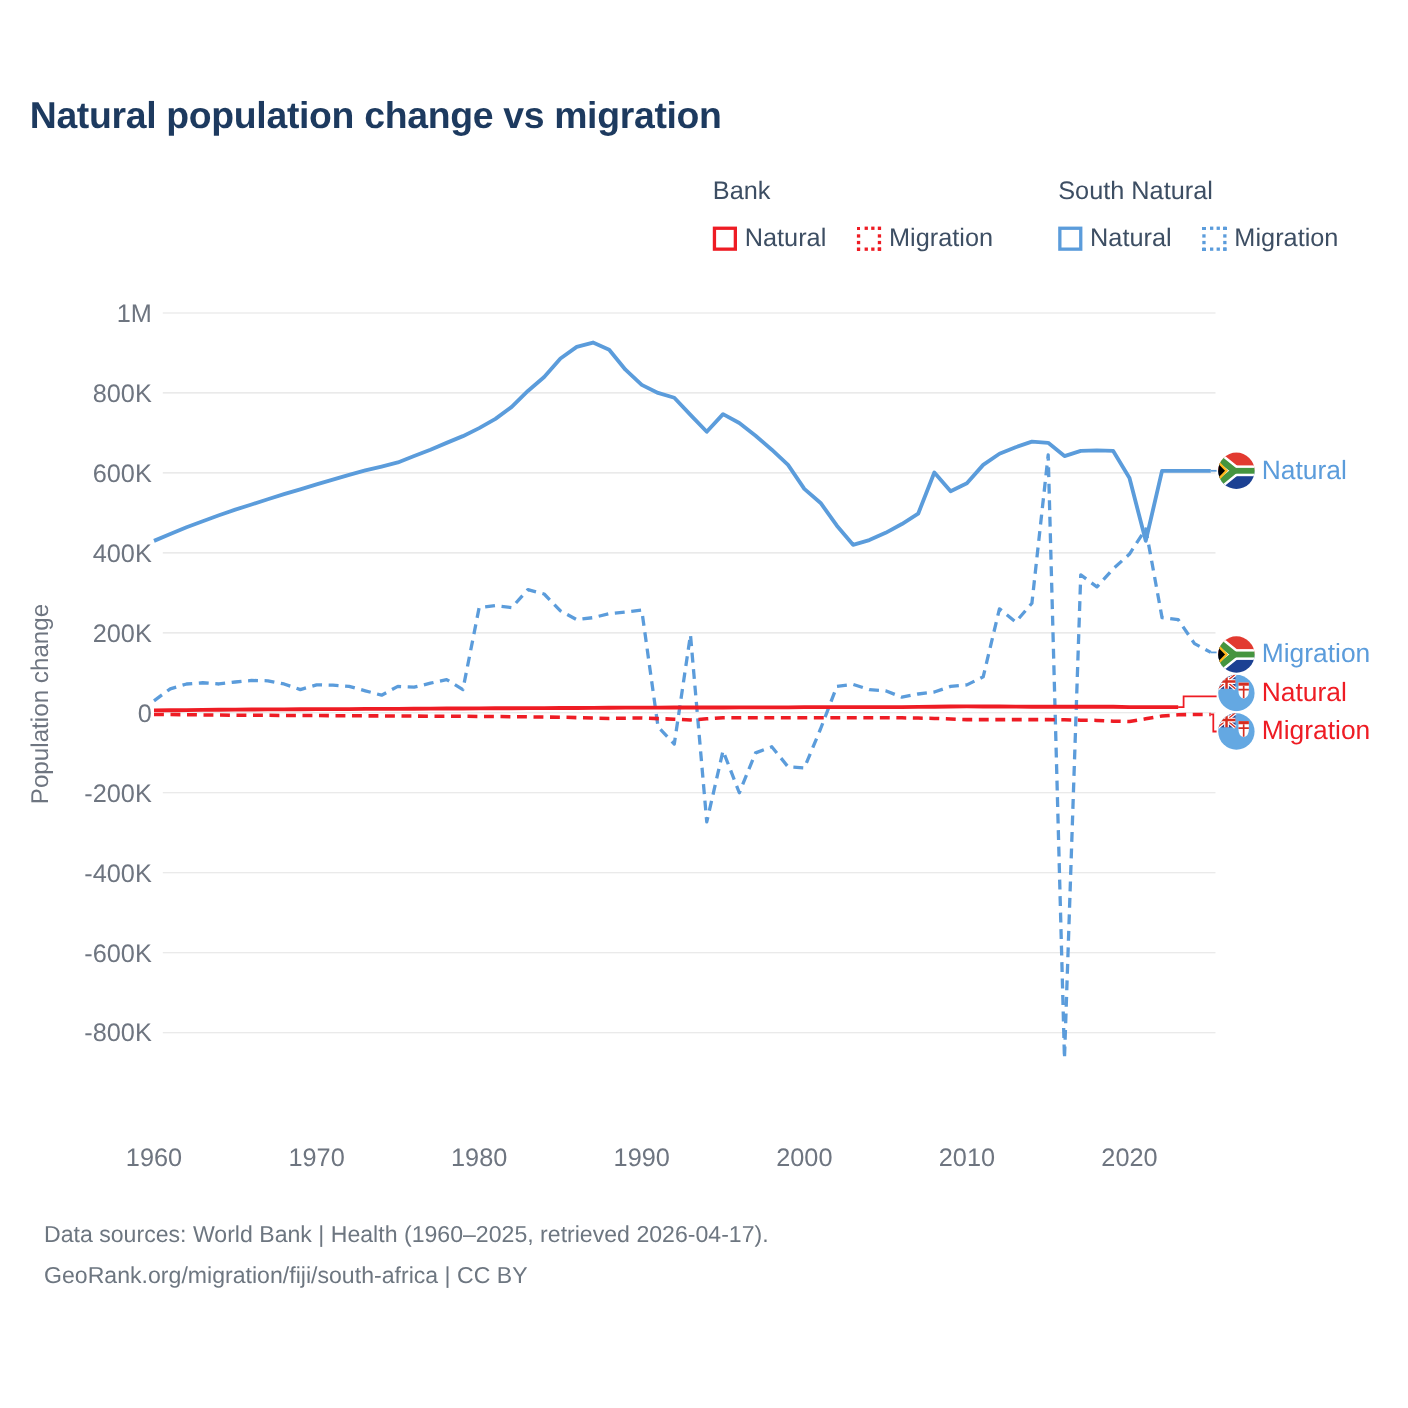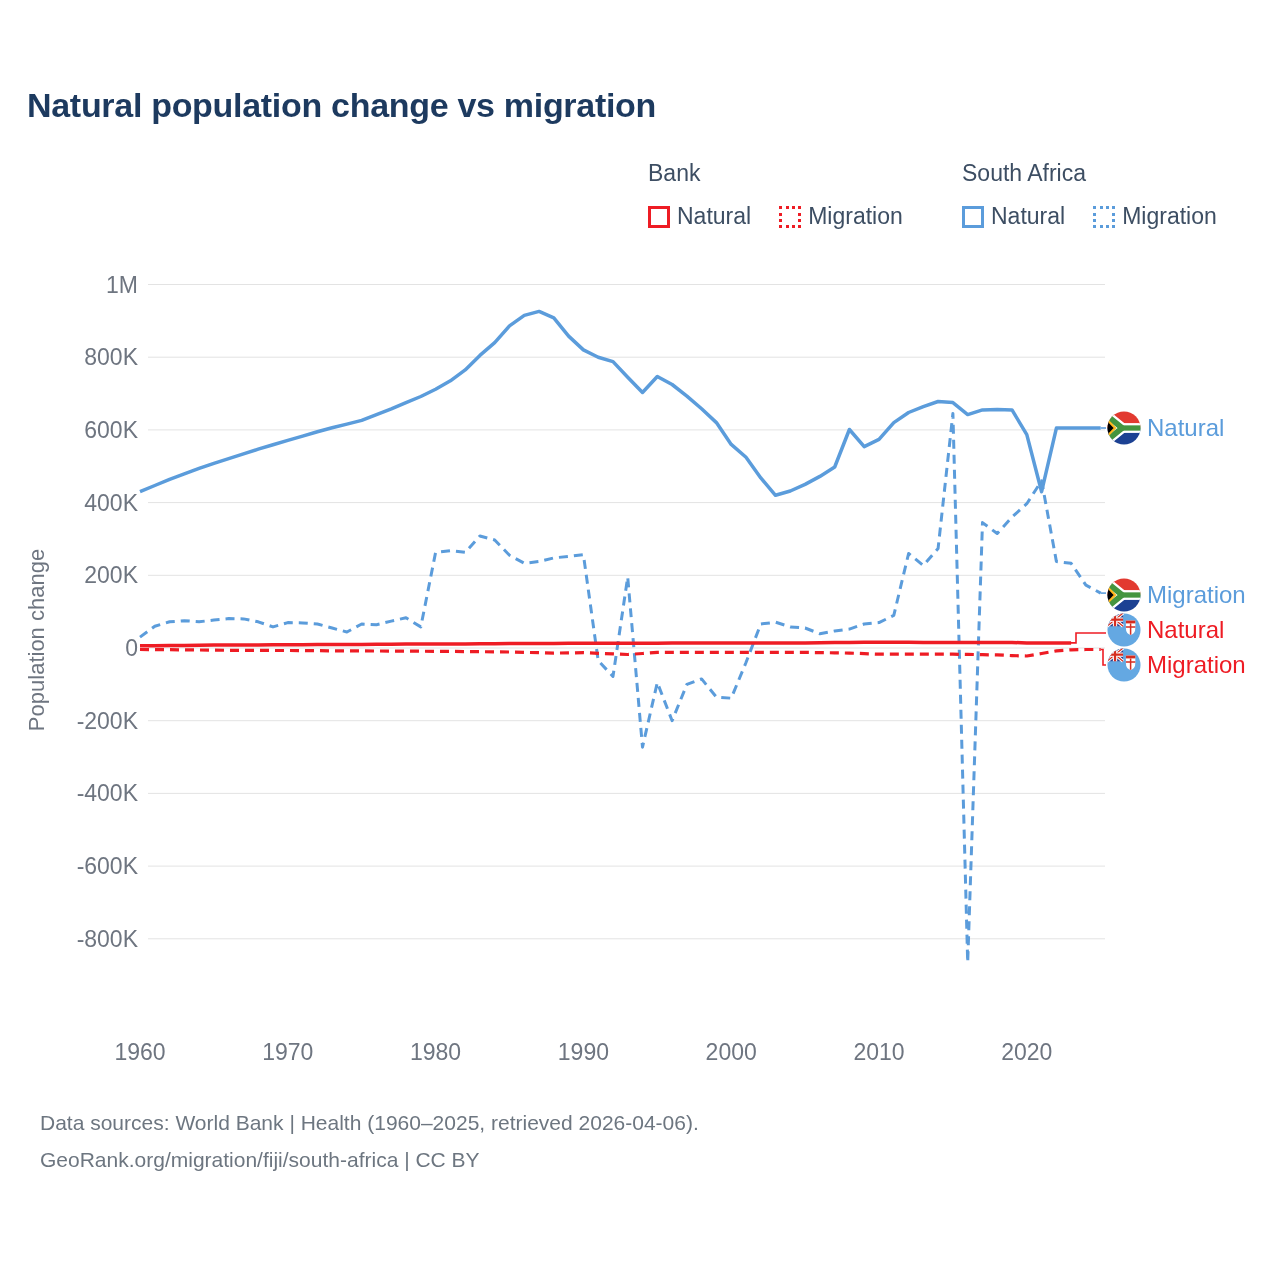--- a/index.html
+++ b/index.html
@@ -46,21 +46,21 @@
           <span class="swatch sw-red-solid"></span>
           <span class="lg-label">Natural</span>
         </span>
         <span class="lg-item">
           <span class="swatch sw-red-dotted"></span>
           <span class="lg-label">Migration</span>
         </span>
       </div>
     </div>
     <div class="legend-group" style="left:962px">
-      <div class="lg-country">South Africa</div>
+      <div class="lg-country">South Natural</div>
       <div class="lg-items">
         <span class="lg-item">
           <span class="swatch sw-blue-solid"></span>
           <span class="lg-label">Natural</span>
         </span>
         <span class="lg-item">
           <span class="swatch sw-blue-dotted"></span>
           <span class="lg-label">Migration</span>
         </span>
       </div>
@@ -198,17 +198,17 @@
           <path d="M20,8 h10 v8 q0,6 -5,7.5 q-5,-1.5 -5,-7.5 z" fill="#ffffff"></path>
           <rect x="20" y="8" width="10" height="3" fill="#d62d20"></rect>
           <path d="M25,11 V23 M20,14.8 H30" stroke="#d62d20" stroke-width="1.6" fill="none"></path>
         </g>
       </g>
     </svg>
     <span class="txt txt-red">Migration</span>
   </div>
 
   <div class="source">
-    <div>Data sources: World Bank | Health (1960–2025, retrieved 2026-04-06).</div>
+    <div>Data sources: World Bank | Health (1960–2025, retrieved 2026-04-17).</div>
     <div>GeoRank.org/migration/fiji/south-africa | CC BY</div>
   </div>
 
 </div>
 
 </body></html>

